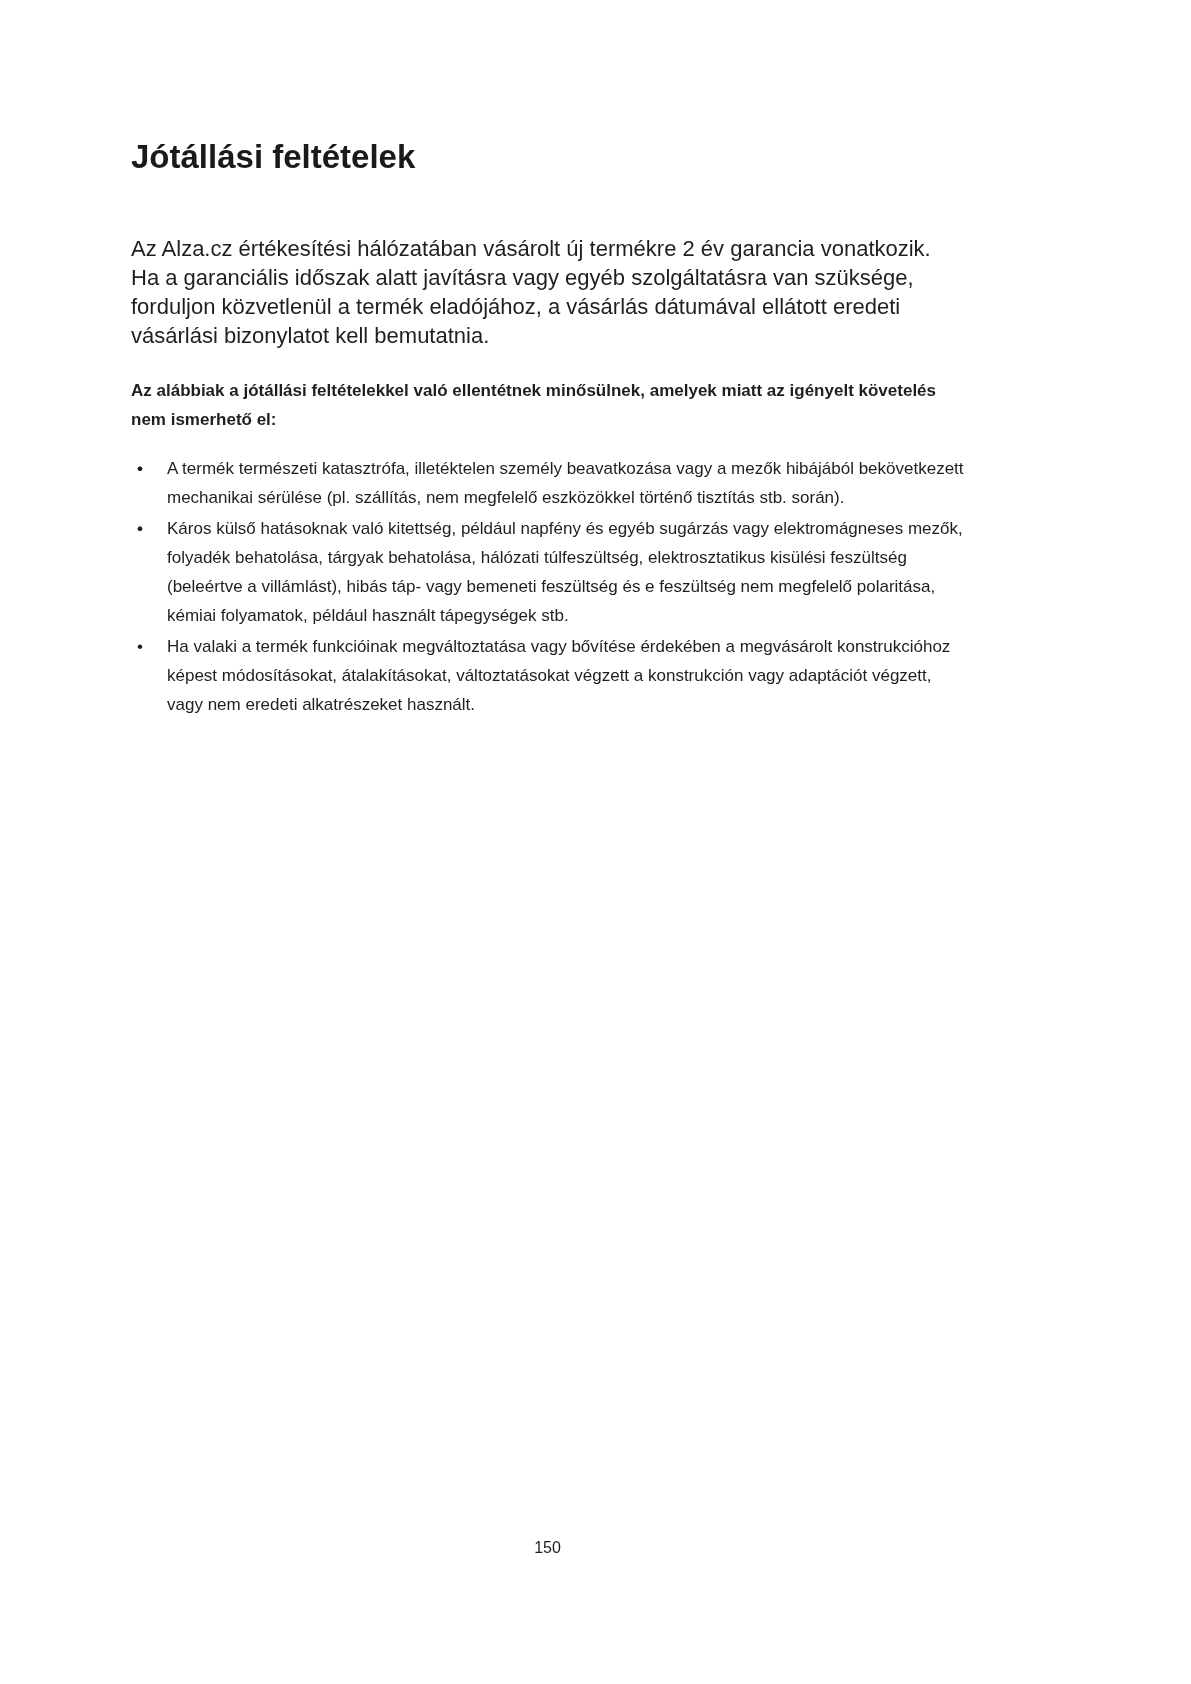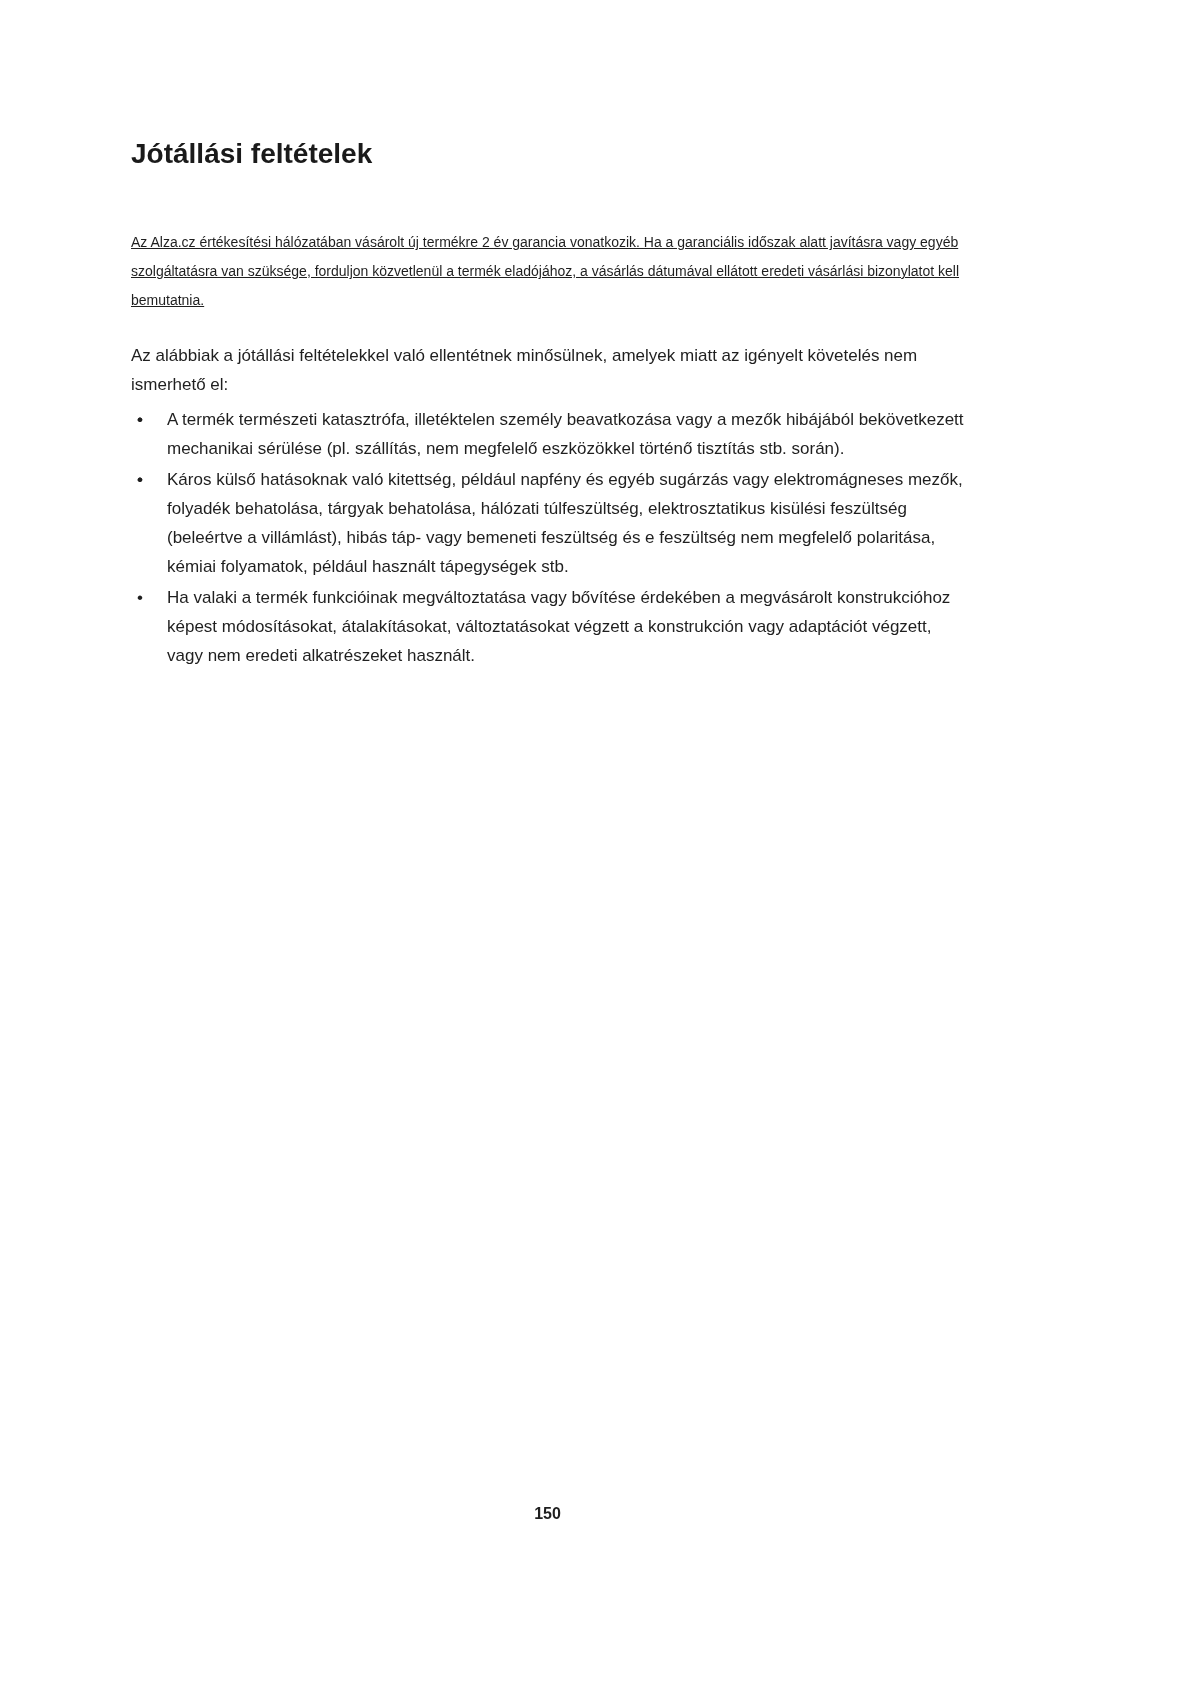--- a/index.html
+++ b/index.html
@@ -13,63 +13,61 @@
       position: relative;
       overflow: hidden;
     }
     .page {
       position: absolute;
       left: 131px;
       top: 138px;
       width: 833px;
     }
     .doc-title {
-      font-size: 28px;
+      font-size: 33px;
       font-weight: 700;
       margin: 0 0 58px 0;
       color: #1a1a1a;
     }
     .intro {
-      font-size: 14px;
+      font-size: 22px;
       line-height: 29px;
       margin: 8px 0 26px 0;
-      text-decoration: underline;
     }
     .conditions-heading {
       font-size: 17px;
       line-height: 29px;
-      font-weight: 400;
-      margin: 0 0 6px 0;
+      font-weight: 700;
+      margin: 0 0 20px 0;
     }
     ul.bullet-list {
       margin: 0;
       padding: 0;
       list-style: none;
       font-size: 17px;
       line-height: 29px;
     }
     ul.bullet-list li {
       position: relative;
       padding-left: 36px;
       margin: 0 0 2px 0;
     }
     ul.bullet-list li .bullet-marker {
       position: absolute;
       left: 6px;
       top: 0;
     }
     .page-number {
       position: absolute;
-      top: 1505px;
+      top: 1539px;
       left: 131px;
       width: 833px;
       text-align: center;
       font-size: 16px;
       color: #1f1f1f;
-      font-weight: bold;
     }
   </style>
 </head>
 <body>
 
 <div class="page">
 
   <h1 class="doc-title">Jótállási feltételek</h1>
 
   <p class="intro">Az Alza.cz értékesítési hálózatában vásárolt új termékre 2 év garancia vonatkozik. Ha a garanciális időszak alatt javításra vagy egyéb szolgáltatásra van szüksége, forduljon közvetlenül a termék eladójához, a vásárlás dátumával ellátott eredeti vásárlási bizonylatot kell bemutatnia.</p>

